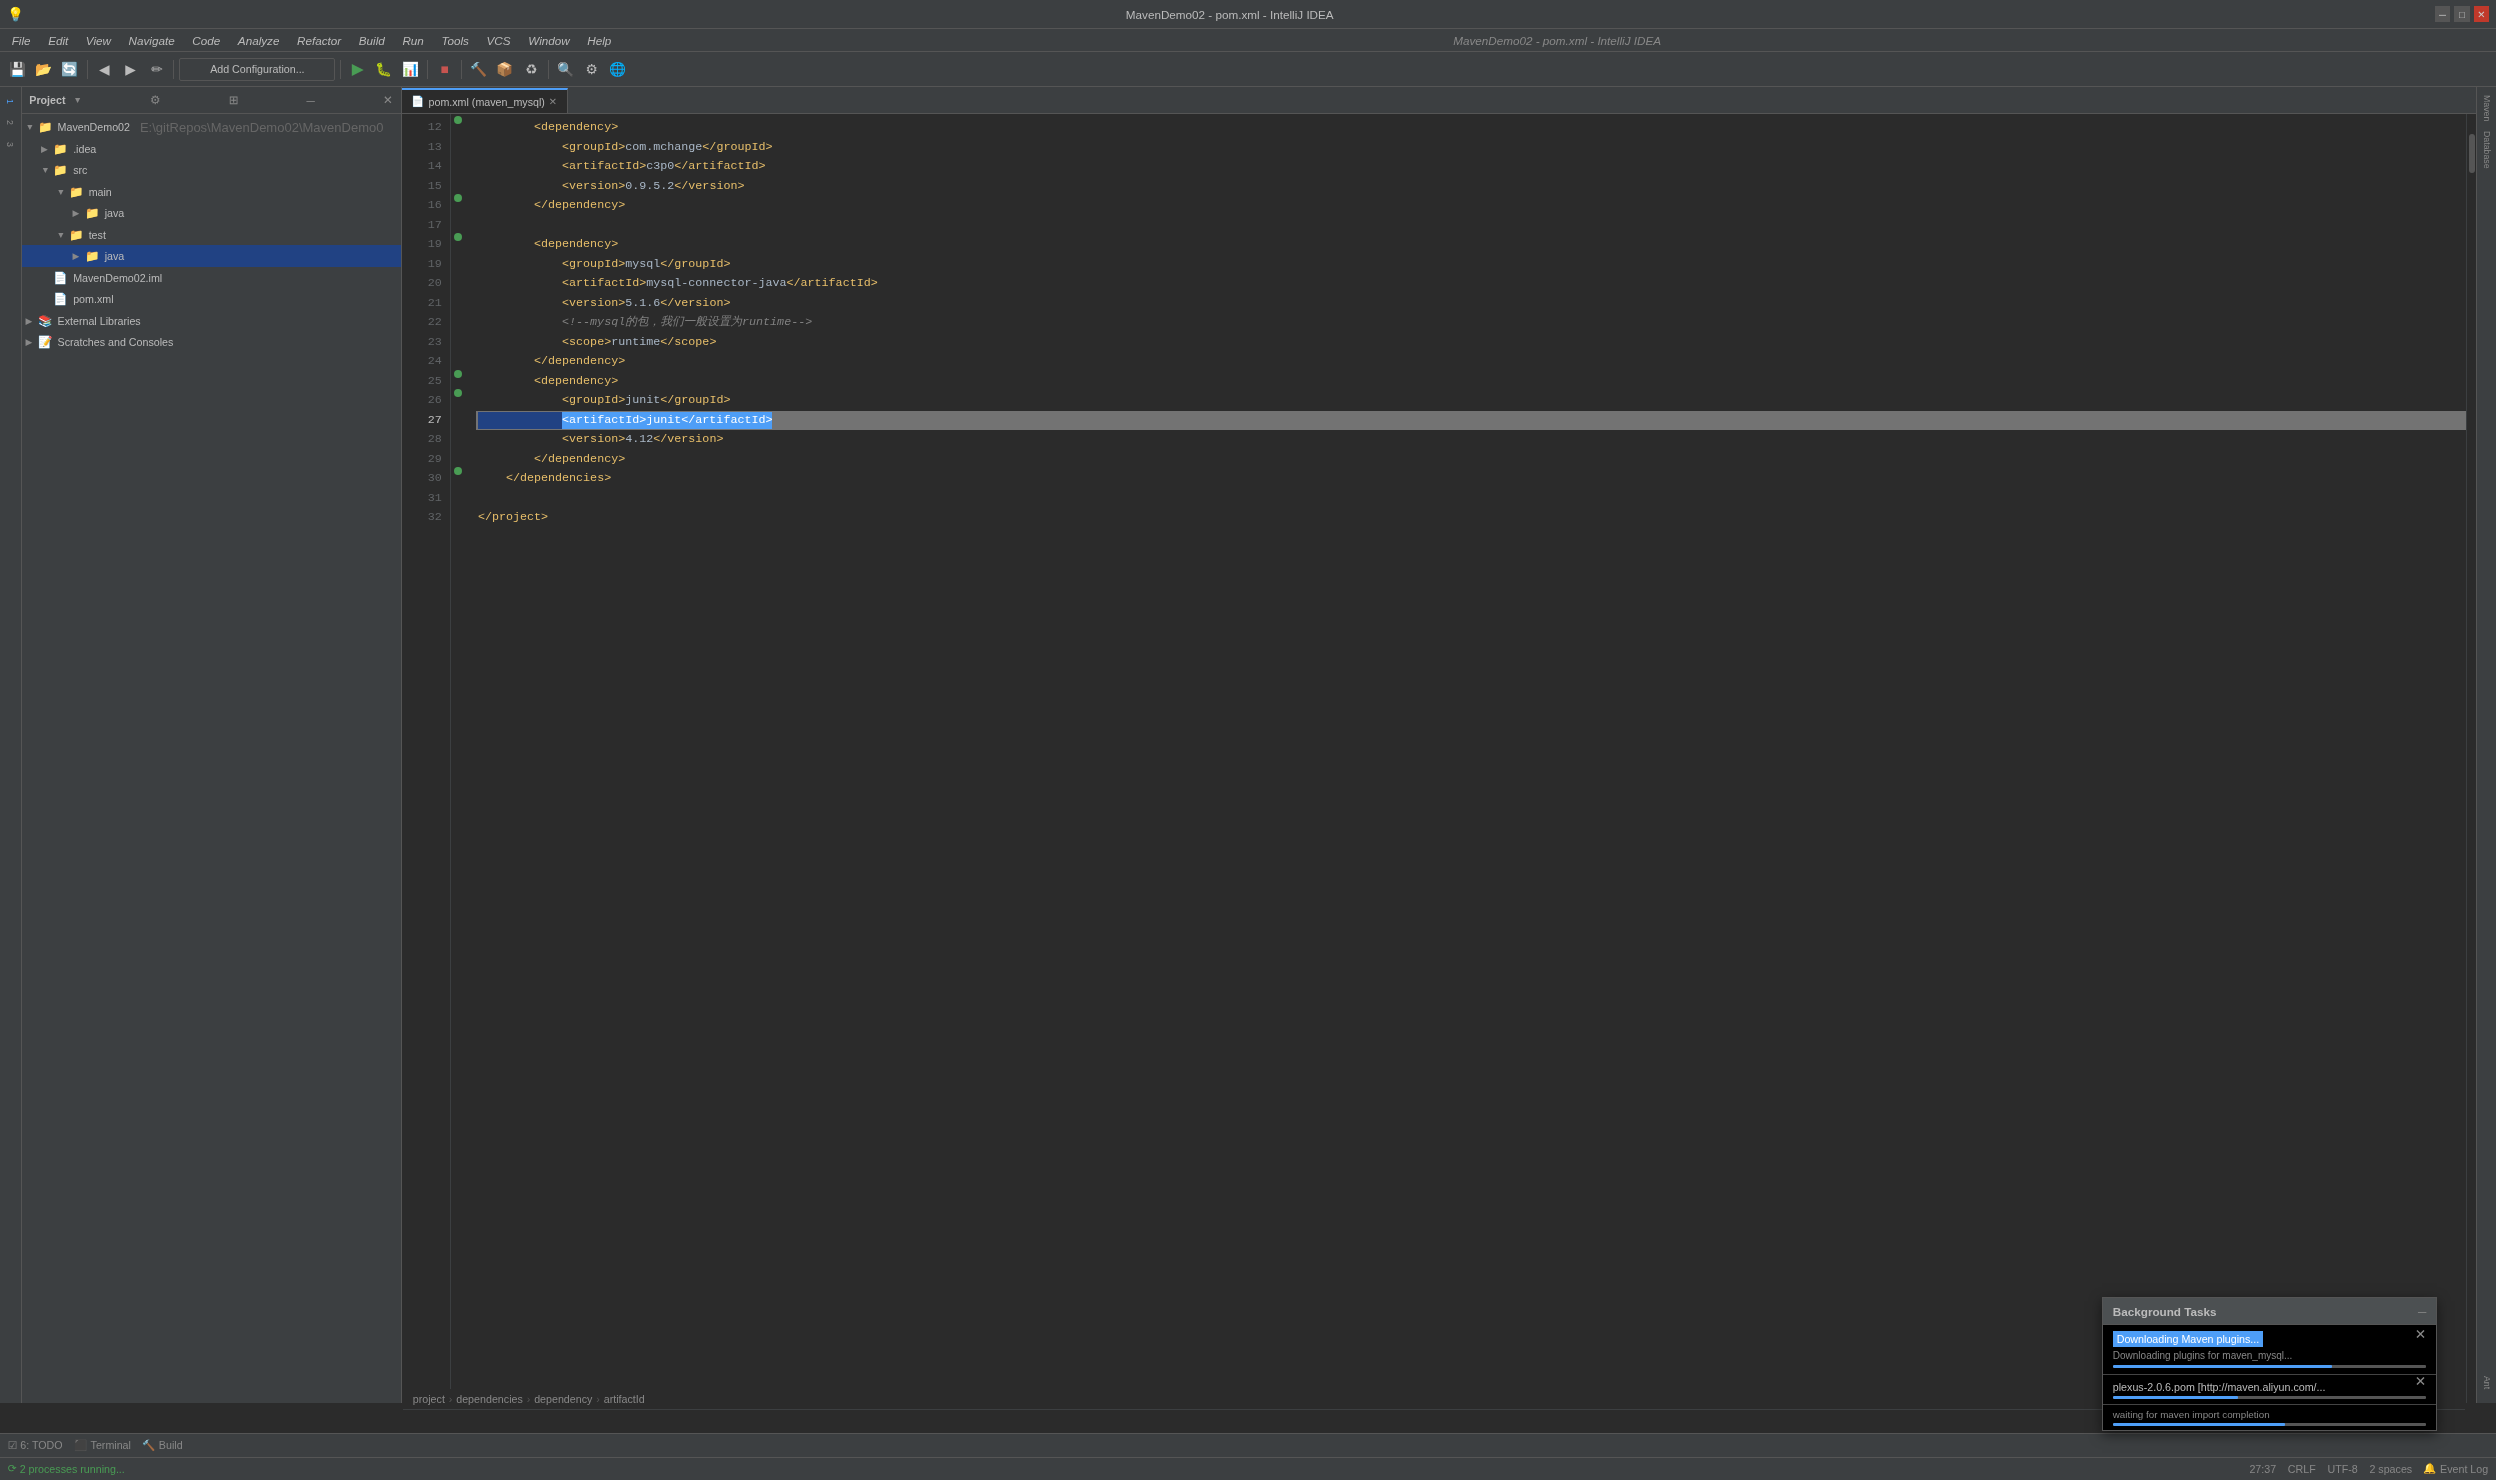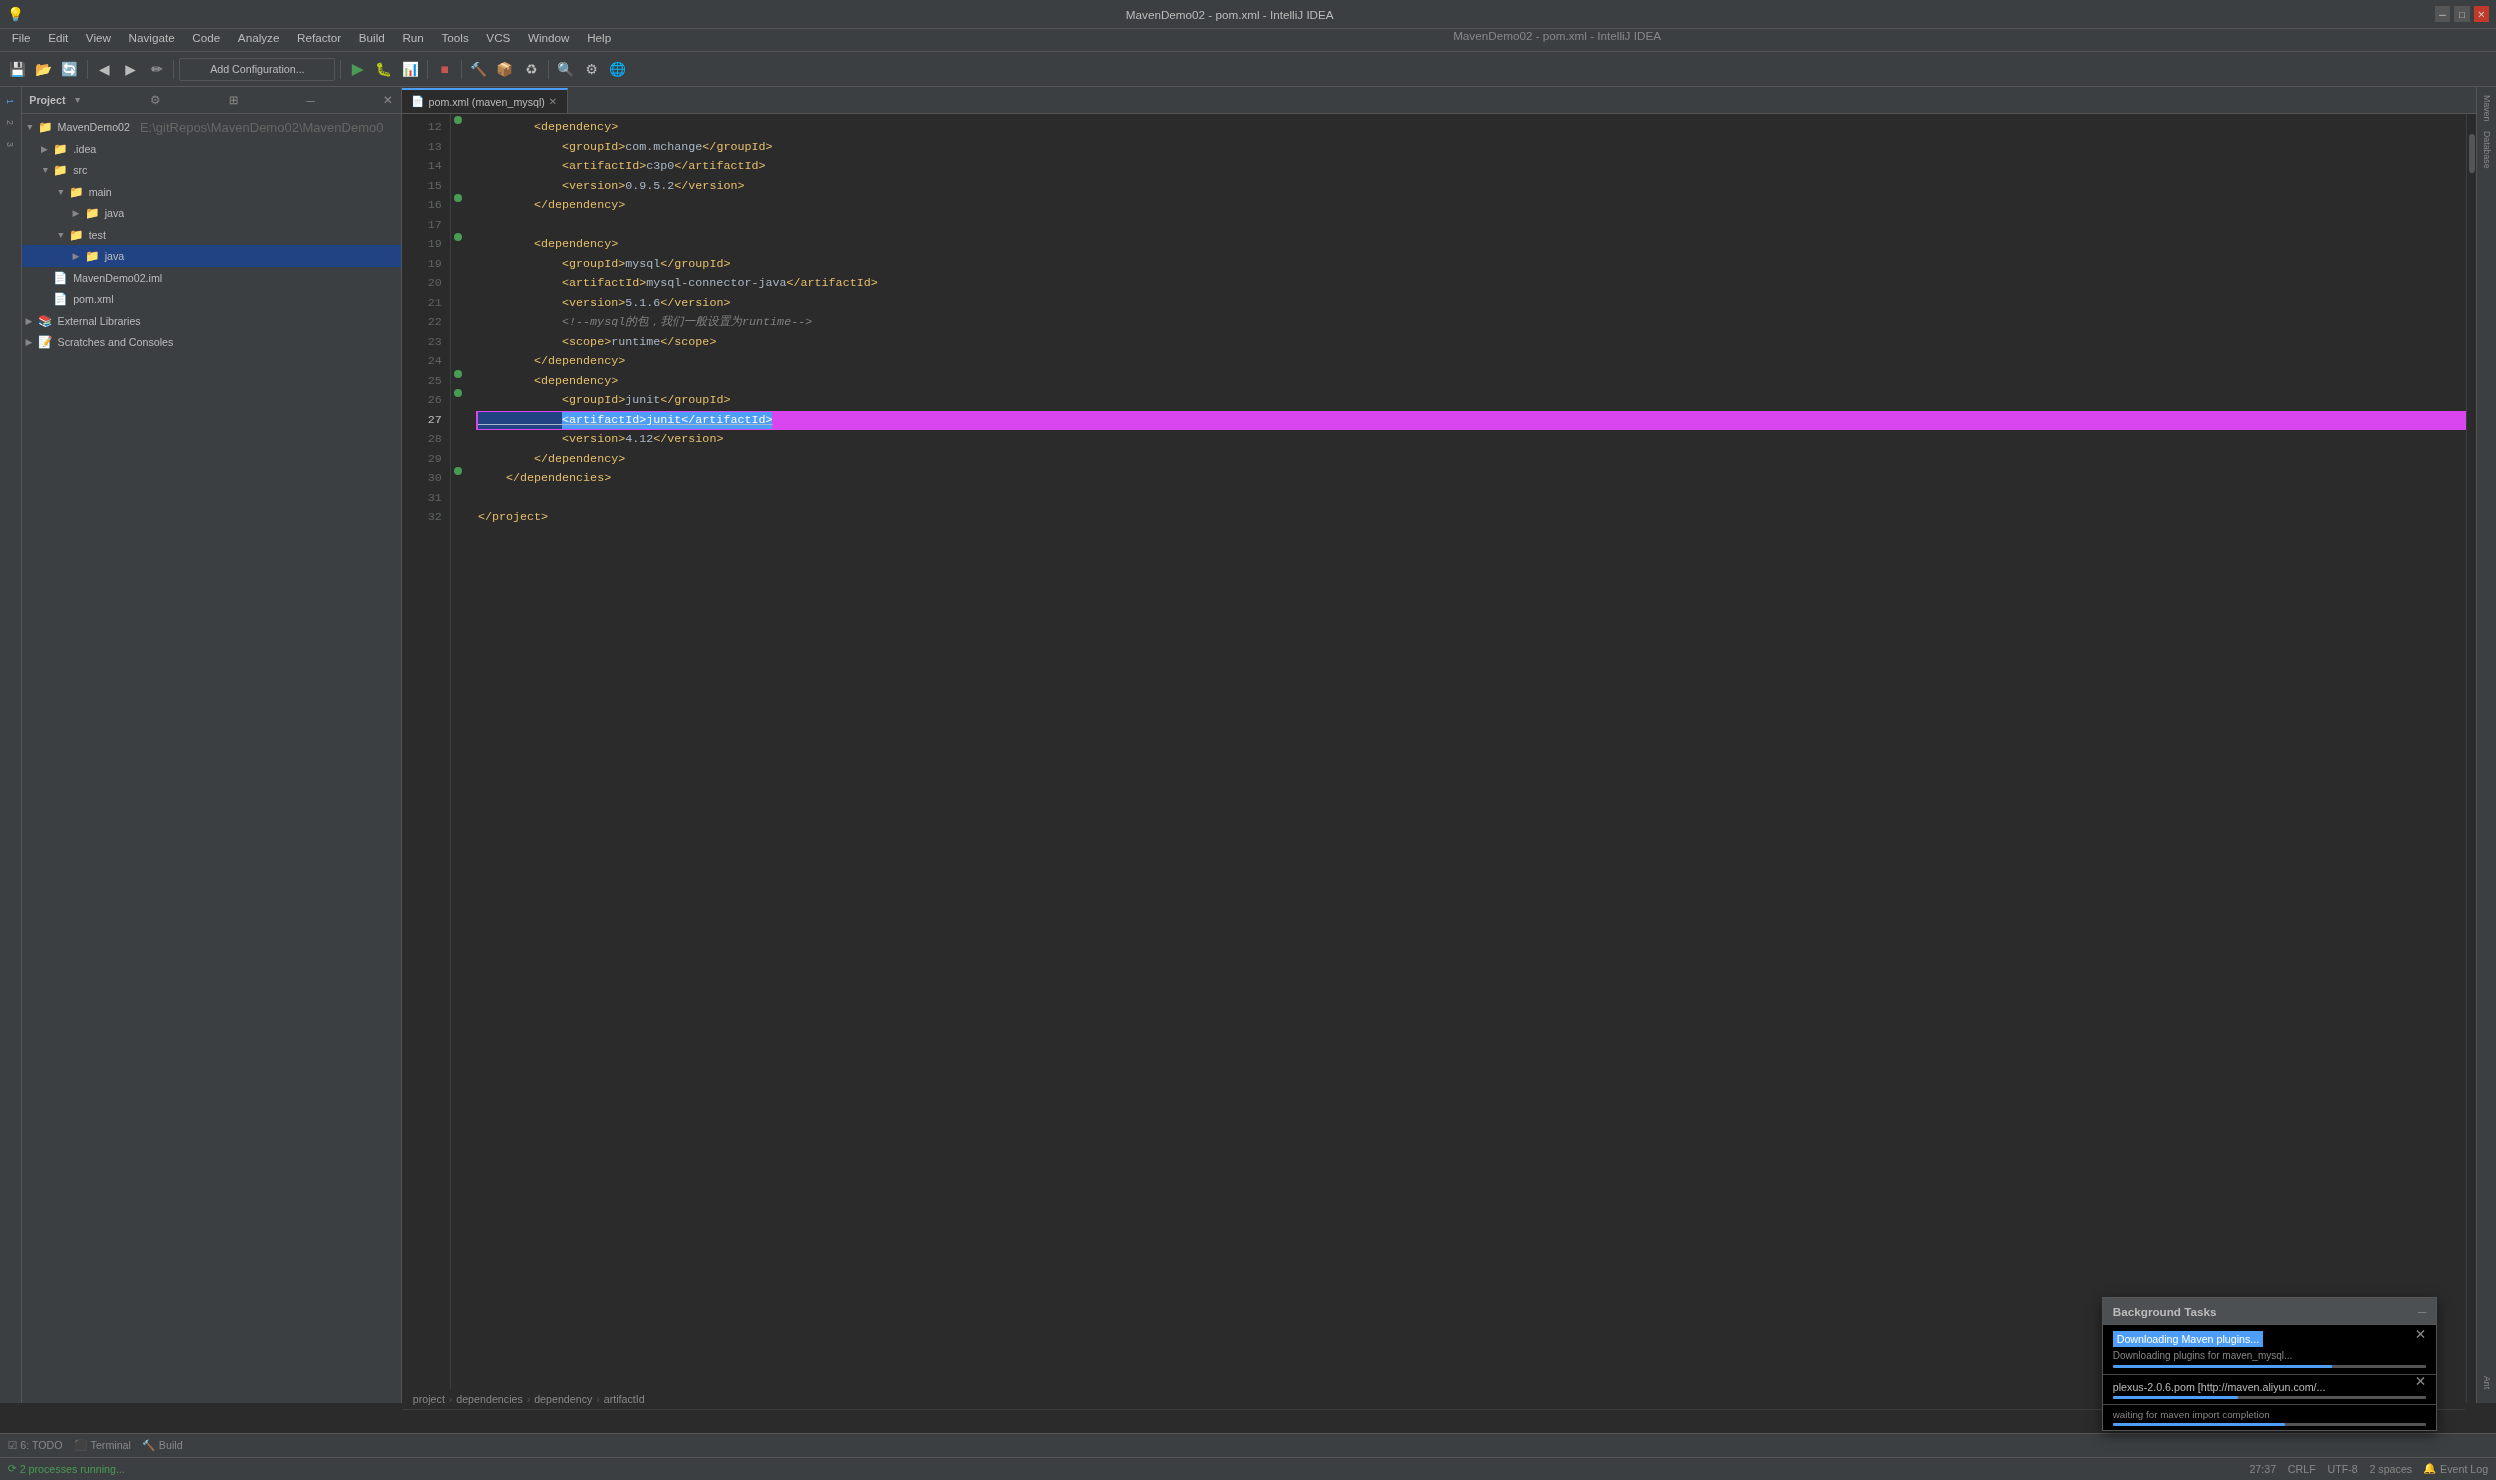--- a/index.html
+++ b/index.html
@@ -49,23 +49,25 @@
       display: flex;
       align-items: center;
       justify-content: center;
     }
 
     
     #menu-bar {
       background: #3c3f41;
       height: 23.4px;
       display: flex;
+      align-items: center;
       padding: 0 3.9px;
       border-bottom: 1px solid #555;
       gap: 2px;
+      font-style: italic;
     }
     .menu-item {
       padding: 2px 7.8px;
       color: #bbbbbb;
       font-size: 11.7px;
       cursor: pointer;
     }
     #title-center {
       flex: 1;
       text-align: center;
@@ -275,22 +277,21 @@
       padding-left: 9.8px;
     }
     .code-line {
       height: 19.5px;
       display: flex;
       align-items: center;
       white-space: pre;
       padding-left: 2px;
     }
     .code-line.selected-line {
-      background: #d946ef;
-      text-decoration: underline;
+      background: #737373;
     }
     
     .tag { color: #e8bf6a; }
     .tag-name { color: #e8bf6a; }
     .text-content { color: #a9b7c6; }
     .comment { color: #808080; font-style: italic; }
 
     
     #gutter {
       width: 11.7px;

